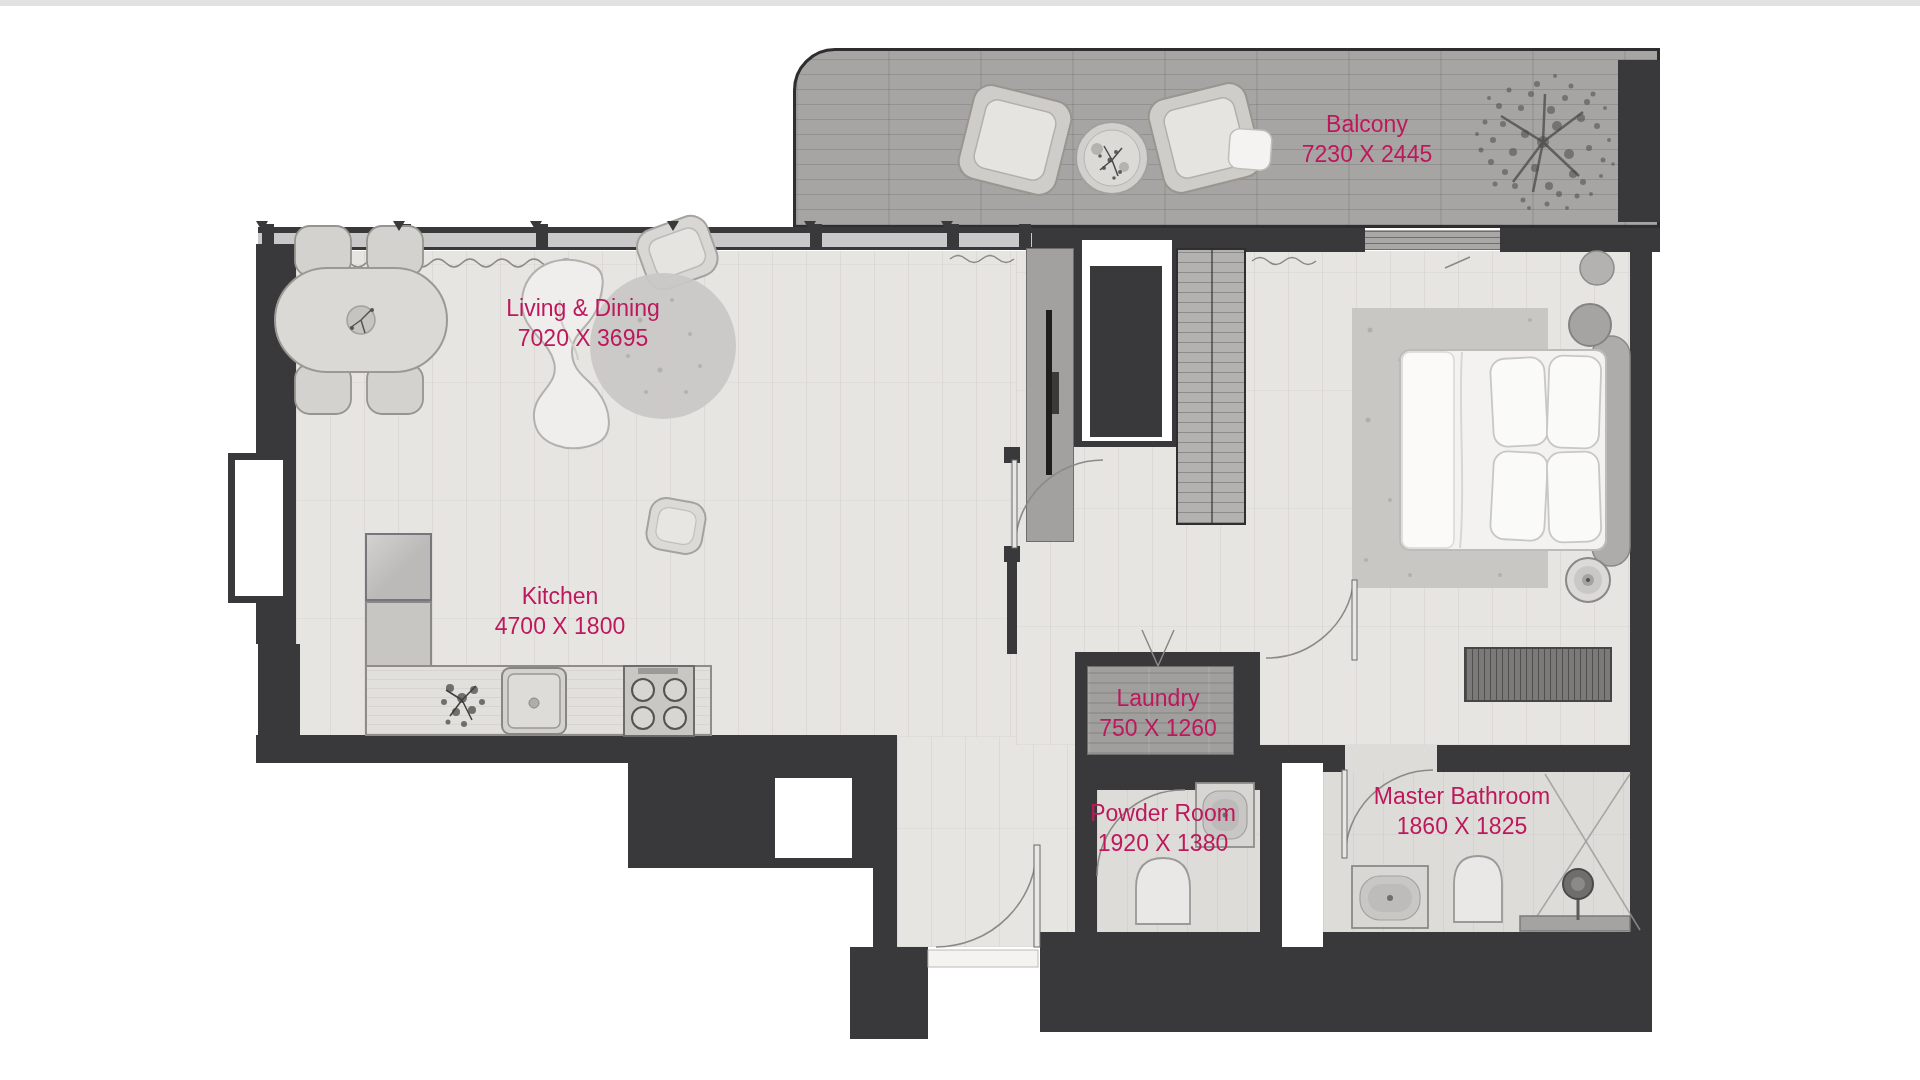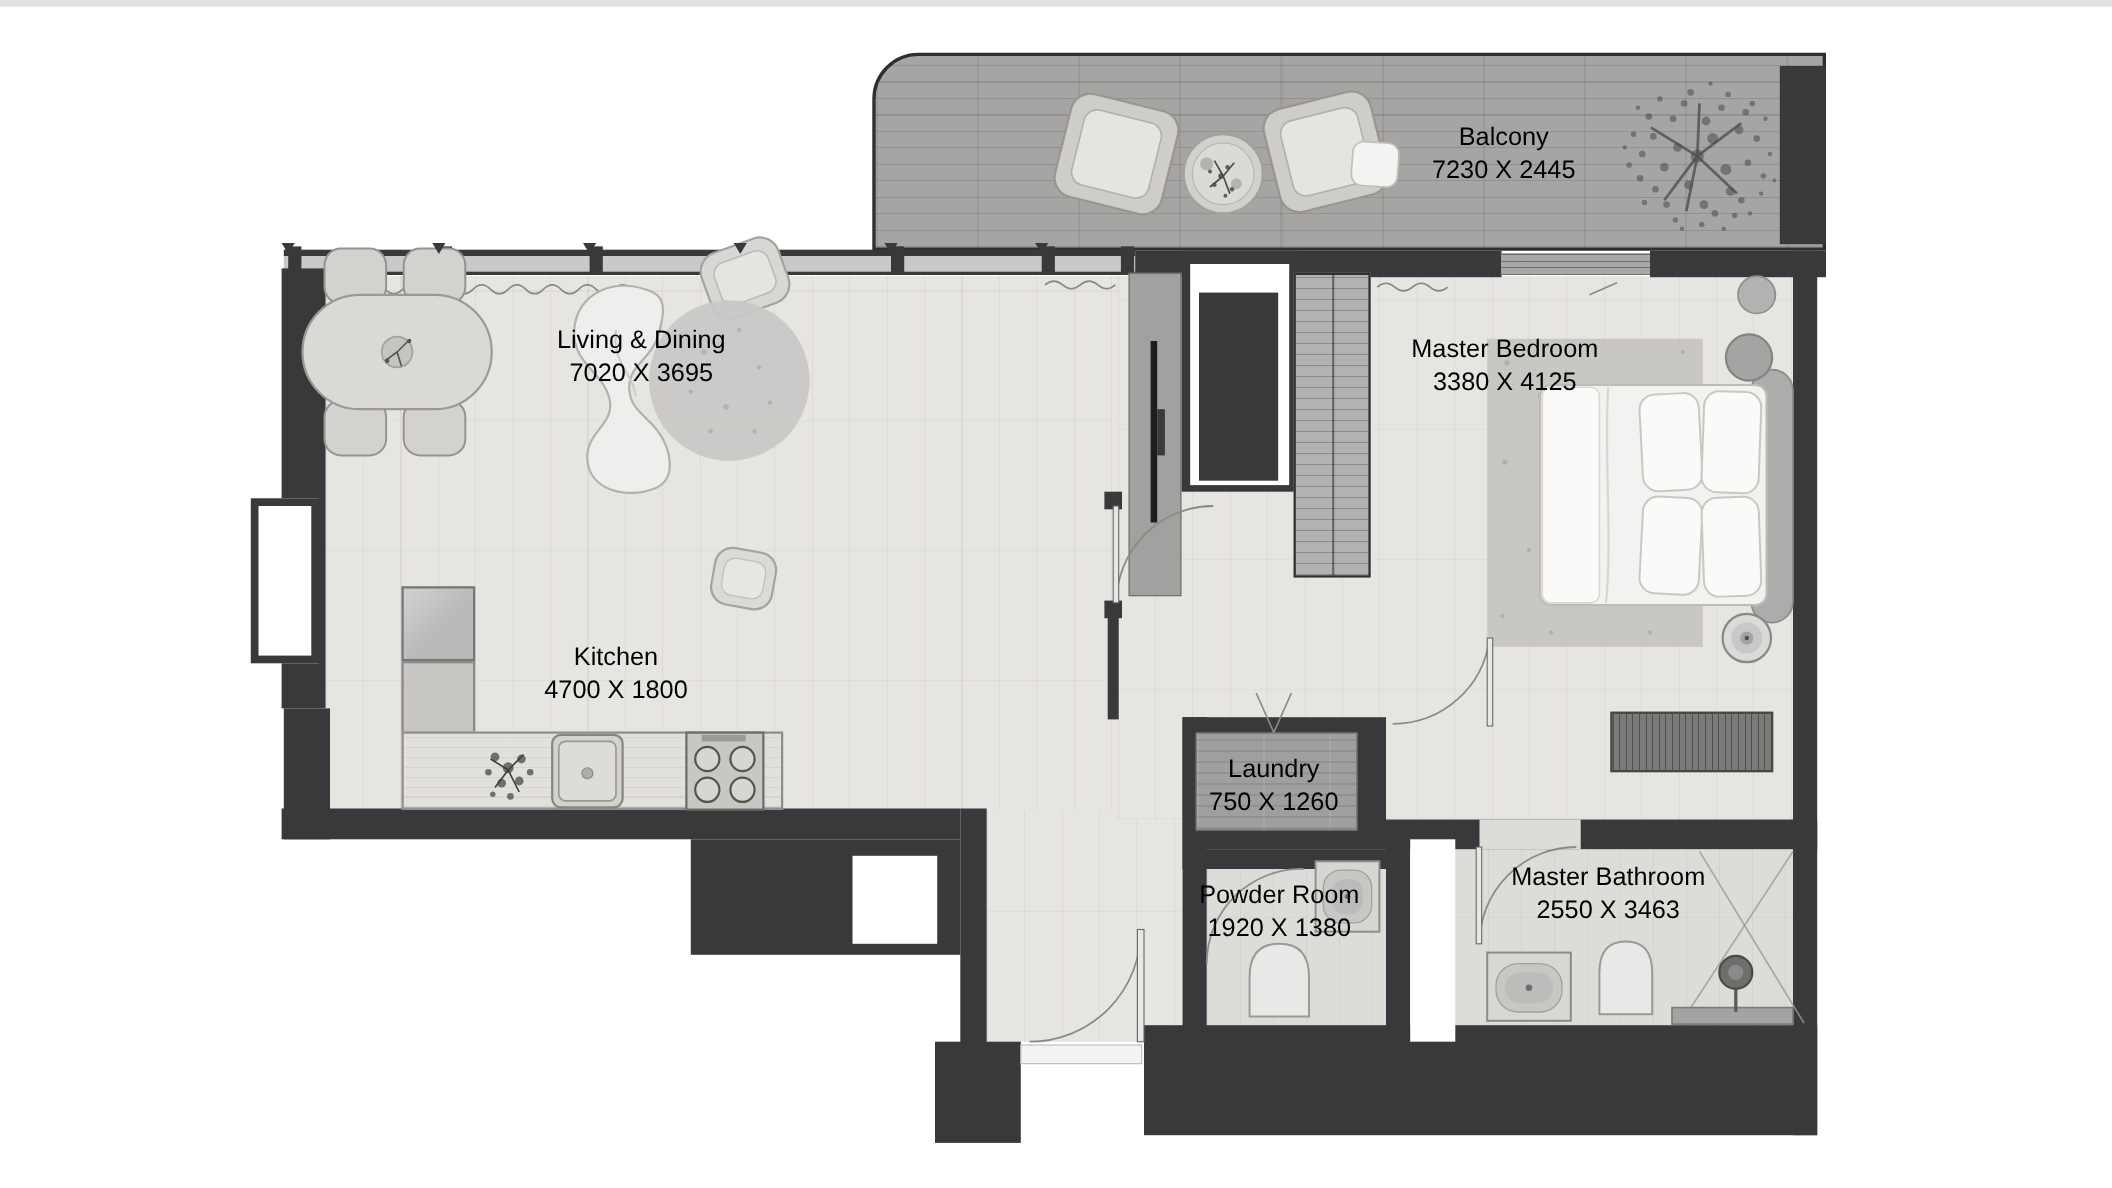--- a/index.html
+++ b/index.html
@@ -34,21 +34,21 @@
   .bench{position:absolute;background:#7b7a78;
     background-image:repeating-linear-gradient(90deg, rgba(0,0,0,.35) 0 1px, transparent 1px 6px);
     border:2px solid #474645;box-sizing:border-box;}
   .cab1{position:absolute;background:#bcbab8;border:2px solid #77767a;box-sizing:border-box;
     background-image:linear-gradient(135deg, rgba(255,255,255,.35) 0%, rgba(255,255,255,0) 55%);}
   .cab2{position:absolute;background:#c8c6c3;border:2px solid #8a8987;box-sizing:border-box;}
   .counter{position:absolute;background:#e2e0dc;border:2px solid #8e8d8a;box-sizing:border-box;
     background-image:repeating-linear-gradient(0deg, rgba(120,110,100,.10) 0 1px, transparent 1px 9px);}
   .tvpanel{position:absolute;background:#a3a19f;border:1px solid #6e6d6b;box-sizing:border-box;}
   .mull{position:absolute;background:#39393b;width:12px;height:26px;}
-  .label{position:absolute;transform:translate(-50%,-50%);text-align:center;color:#000000;
+  .label{position:absolute;transform:translate(-50%,-50%);text-align:center;color:#be185d;
     font:23px/1.3 "Liberation Sans", sans-serif;white-space:nowrap;}
   .topstrip{position:absolute;left:0;top:0;width:1920px;height:6px;background:#e2e2e2;}
 </style>
 </head>
 <body>
 
 <div class="abs" style="left:0;top:0;width:1920px;height:1080px;">
 
   <div class="topstrip"></div>
 
@@ -370,34 +370,30 @@
   </svg>
 
   <div class="label" style="left:1367px;top:140px;">
     <div>Balcony</div>
     <div>7230 X 2445</div>
   </div>
   <div class="label" style="left:583px;top:324px;">
     <div>Living &amp; Dining</div>
     <div>7020 X 3695</div>
   </div>
-  <div class="label" style="left:1368px;top:332px;">
-    <div>Master Bedroom</div>
-    <div>3380 X 4125</div>
-  </div>
   <div class="label" style="left:560px;top:612px;">
     <div>Kitchen</div>
     <div>4700 X 1800</div>
   </div>
   <div class="label" style="left:1158px;top:714px;">
     <div>Laundry</div>
     <div>750 X 1260</div>
   </div>
   <div class="label" style="left:1163px;top:829px;text-align:center;">
     <div>Powder Room</div>
     <div>1920 X 1380</div>
   </div>
   <div class="label" style="left:1462px;top:812px;">
     <div>Master Bathroom</div>
-    <div>2550 X 3463</div>
+    <div>1860 X 1825</div>
   </div>
 
 </div>
 
 </body></html>

